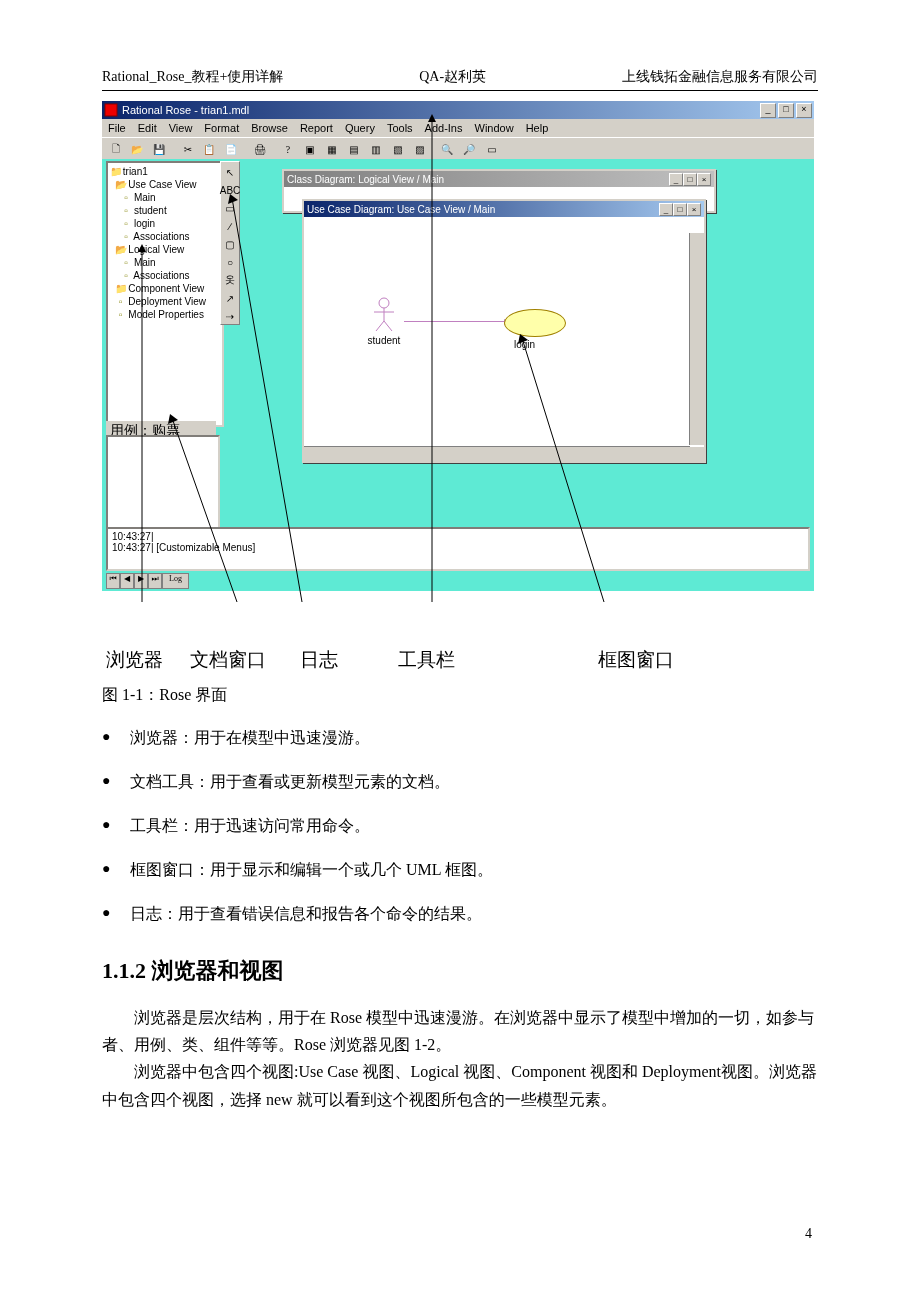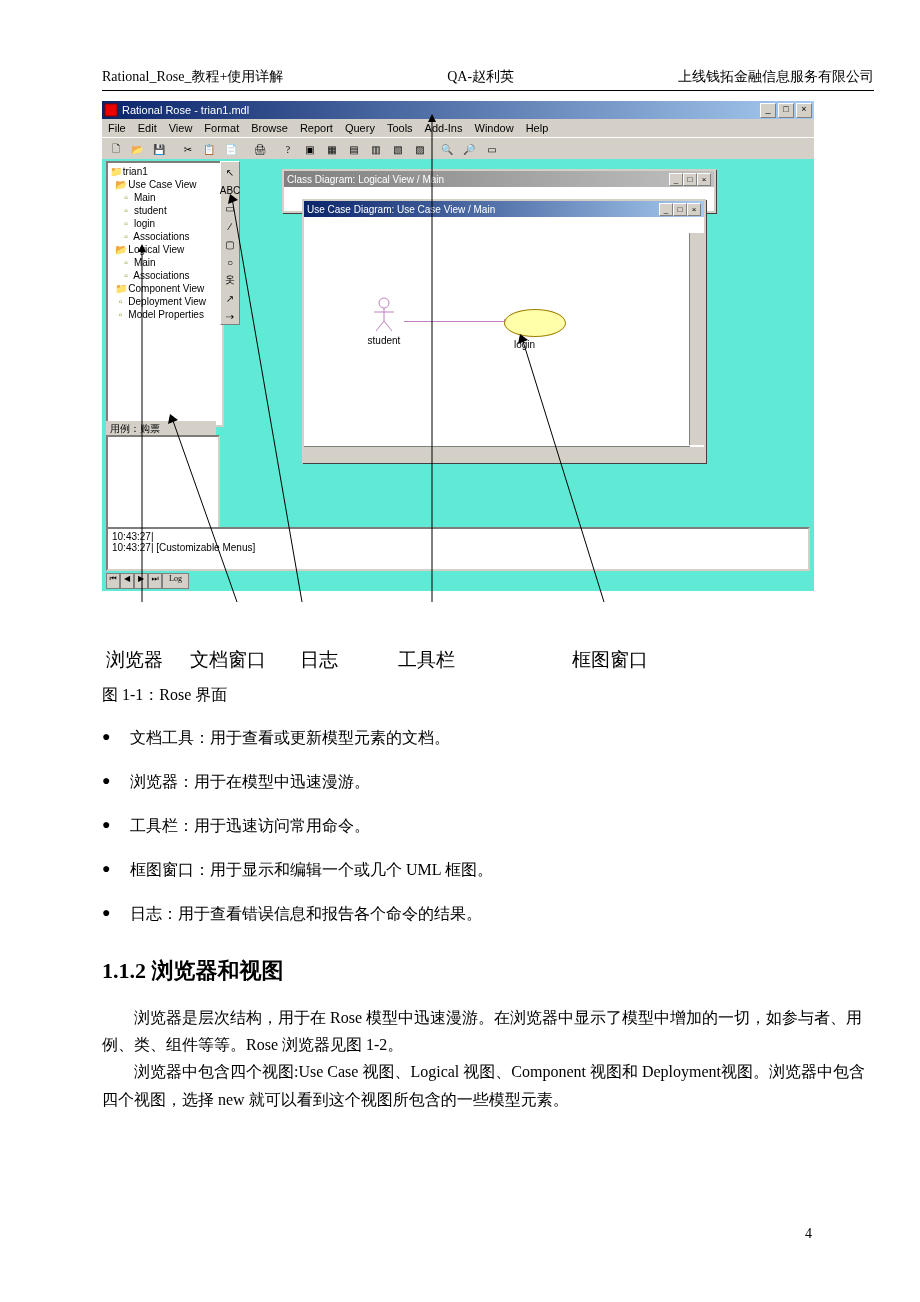--- a/index.html
+++ b/index.html
@@ -7,21 +7,21 @@
     padding: 0;
     background: #fff;
     font-family: "SimSun", "宋体", serif;
     font-size: 16px;
     color: #000;
   }
   .page {
     width: 920px;
     min-height: 1302px;
     margin: 0 auto;
-    padding: 68px 46px 40px 102px;
+    padding: 68px 102px 40px 102px;
     box-sizing: border-box;
     position: relative;
   }
   .header-row {
     display: flex;
     justify-content: space-between;
     font-size: 14px;
     border-bottom: 1px solid #000;
     padding-bottom: 4px;
     margin-bottom: 10px;
@@ -79,21 +79,21 @@
   .browser-pane {
     position: absolute; left: 4px; top: 2px; width: 110px; height: 258px;
     background: #fff; border: 2px inset #d4d0c8;
     font-size: 10px; font-family: "Tahoma", sans-serif;
     color: #000; overflow: hidden; padding: 2px;
   }
   .tree-row { white-space: nowrap; line-height: 13px; }
   .tree-icon { display: inline-block; width: 10px; text-align: center; color: #808000; }
   .doc-caption {
     position: absolute; left: 4px; top: 262px; width: 110px; height: 14px;
-    background: #d4d0c8; font-size: 10px; padding: 1px 4px;
+    background: #d4d0c8; font-size: 14px; padding: 1px 4px;
     font-family: "Tahoma", sans-serif;
     box-sizing: border-box;
   }
   .doc-pane {
     position: absolute; left: 4px; top: 276px; width: 110px; height: 90px;
     background: #fff; border: 2px inset #d4d0c8;
   }
   .palette {
     position: absolute; left: 118px; top: 2px; width: 18px; height: 160px;
     background: #d4d0c8; border: 1px solid #fff; border-right-color: #808080;
@@ -342,28 +342,28 @@
     <polygon points="330,36 326,44 334,44" fill="#000"></polygon>
     <line x1="502" y1="524" x2="420" y2="260" stroke="#000" stroke-width="1"></line>
     <polygon points="418,256 416,266 426,262" fill="#000"></polygon>
   </svg>
 
   <div class="ann-label-row" style="position:relative;width:100%;top:56px;height:24px;text-align:center;">
     <span class="ann-label" style="left:4px;">浏览器</span>
     <span class="ann-label" style="left:88px;">文档窗口</span>
     <span class="ann-label" style="left:198px;">日志</span>
     <span class="ann-label" style="left:296px;">工具栏</span>
-    <span class="ann-label" style="left:470px;">框图窗口</span>
+    <span class="ann-label" style="left:496px;">框图窗口</span>
   </div>
 
   <div class="caption" style="margin-top:70px;">图 1-1：Rose 界面</div>
 
   <ul class="bullets">
+    <li>浏览器：用于在模型中迅速漫游。</li>
     <li>文档工具：用于查看或更新模型元素的文档。</li>
-    <li>浏览器：用于在模型中迅速漫游。</li>
     <li>工具栏：用于迅速访问常用命令。</li>
     <li>框图窗口：用于显示和编辑一个或几个 UML 框图。</li>
     <li>日志：用于查看错误信息和报告各个命令的结果。</li>
   </ul>
 
   <h2 class="section">1.1.2 浏览器和视图</h2>
 
   <p class="para">浏览器是层次结构，用于在 Rose 模型中迅速漫游。在浏览器中显示了模型中增加的一切，如参与者、用例、类、组件等等。Rose 浏览器见图 1-2。</p>
   <p class="para">浏览器中包含四个视图:Use Case 视图、Logical 视图、Component 视图和 Deployment视图。浏览器中包含四个视图，选择 new 就可以看到这个视图所包含的一些模型元素。</p>
 

